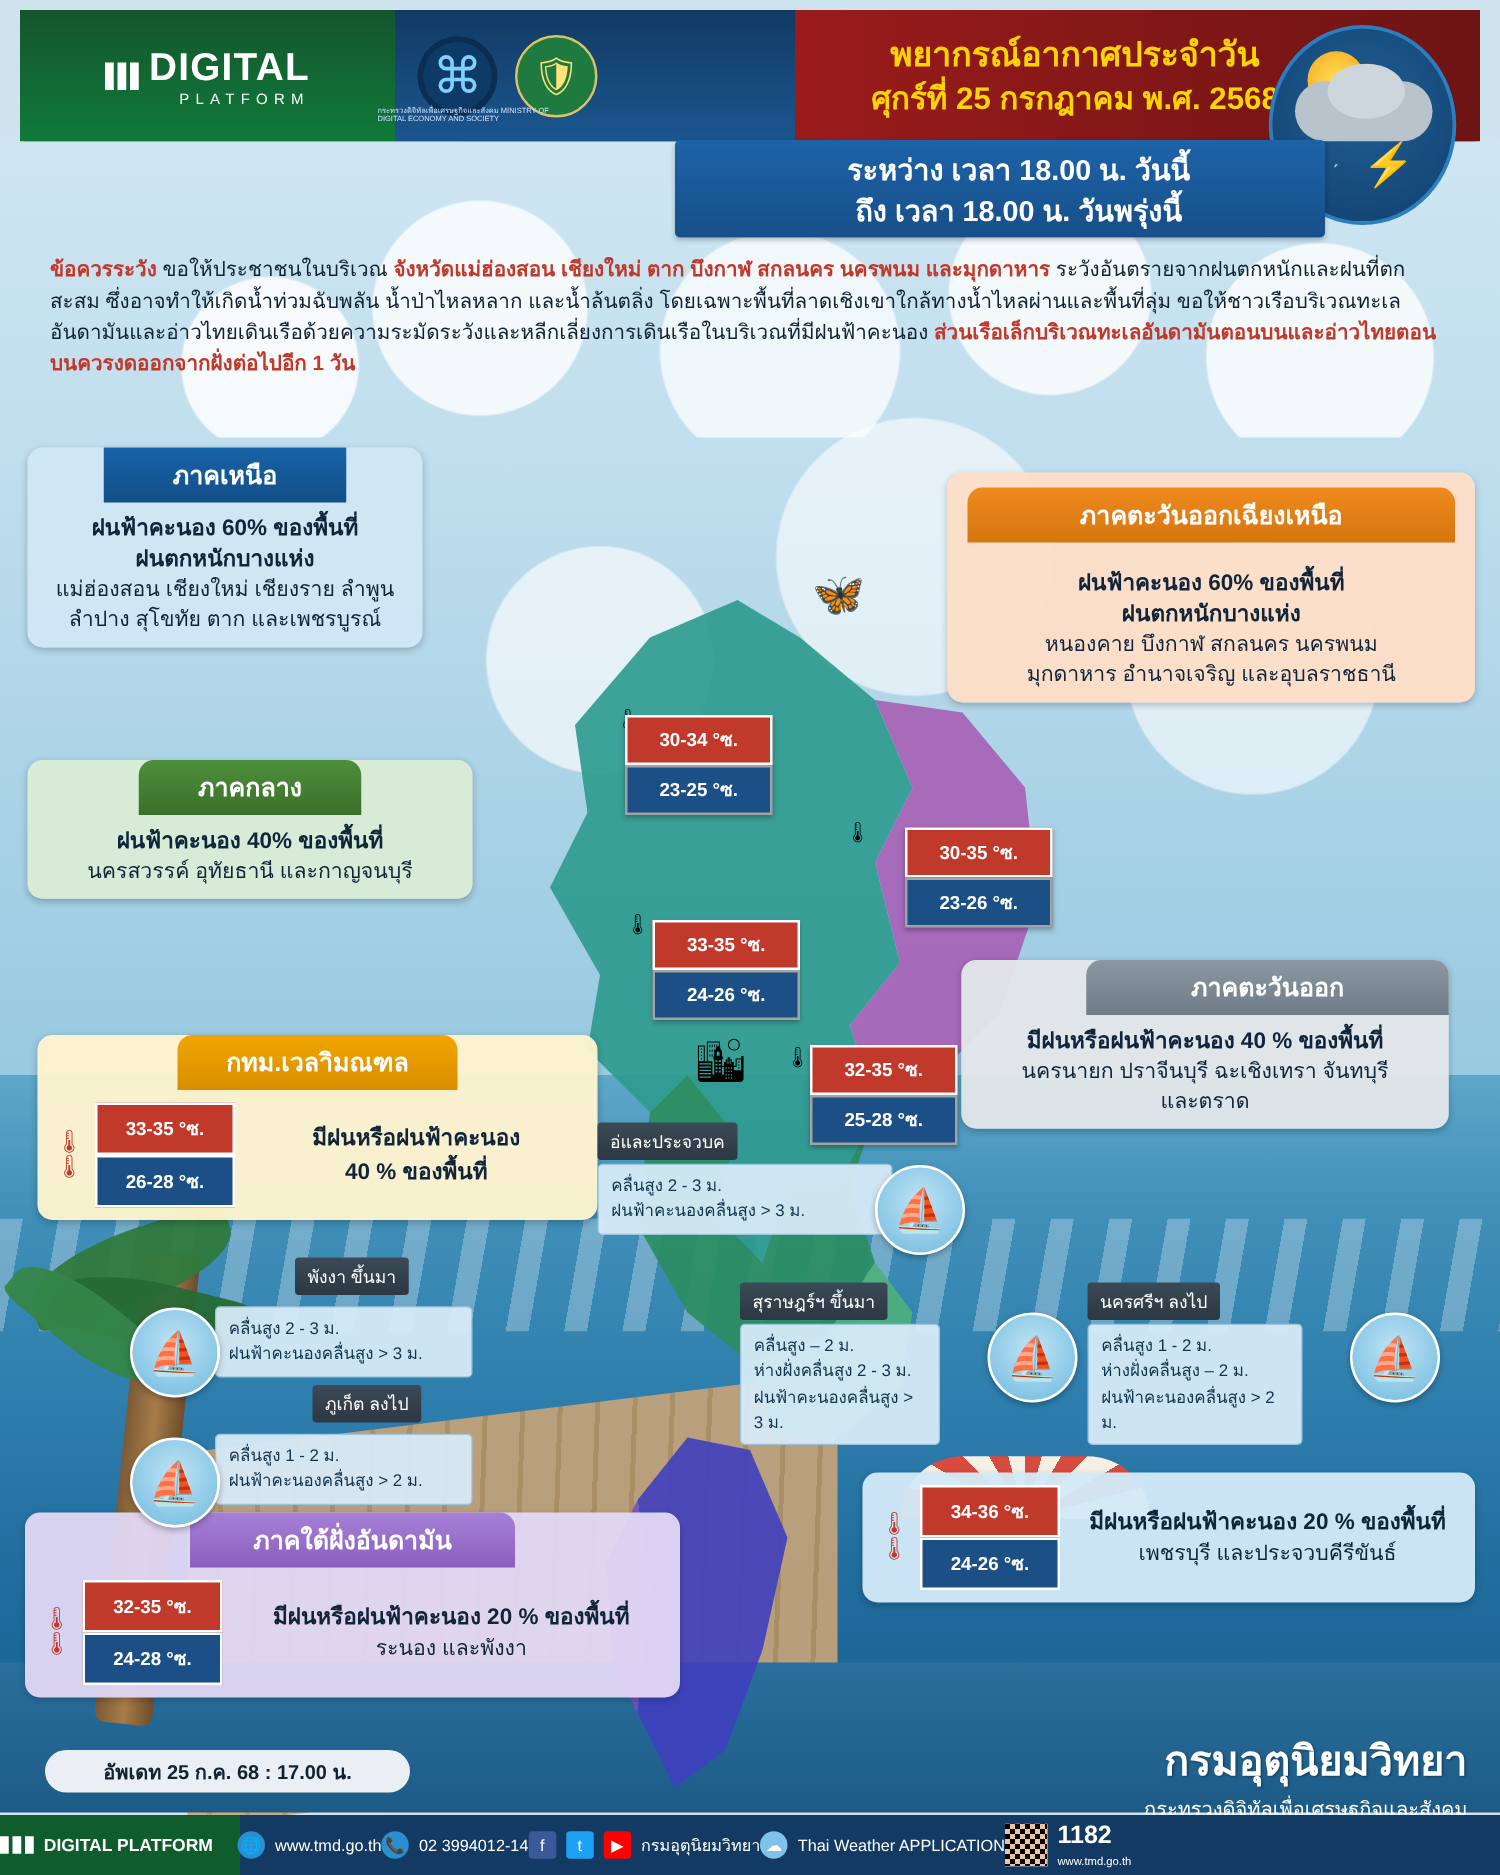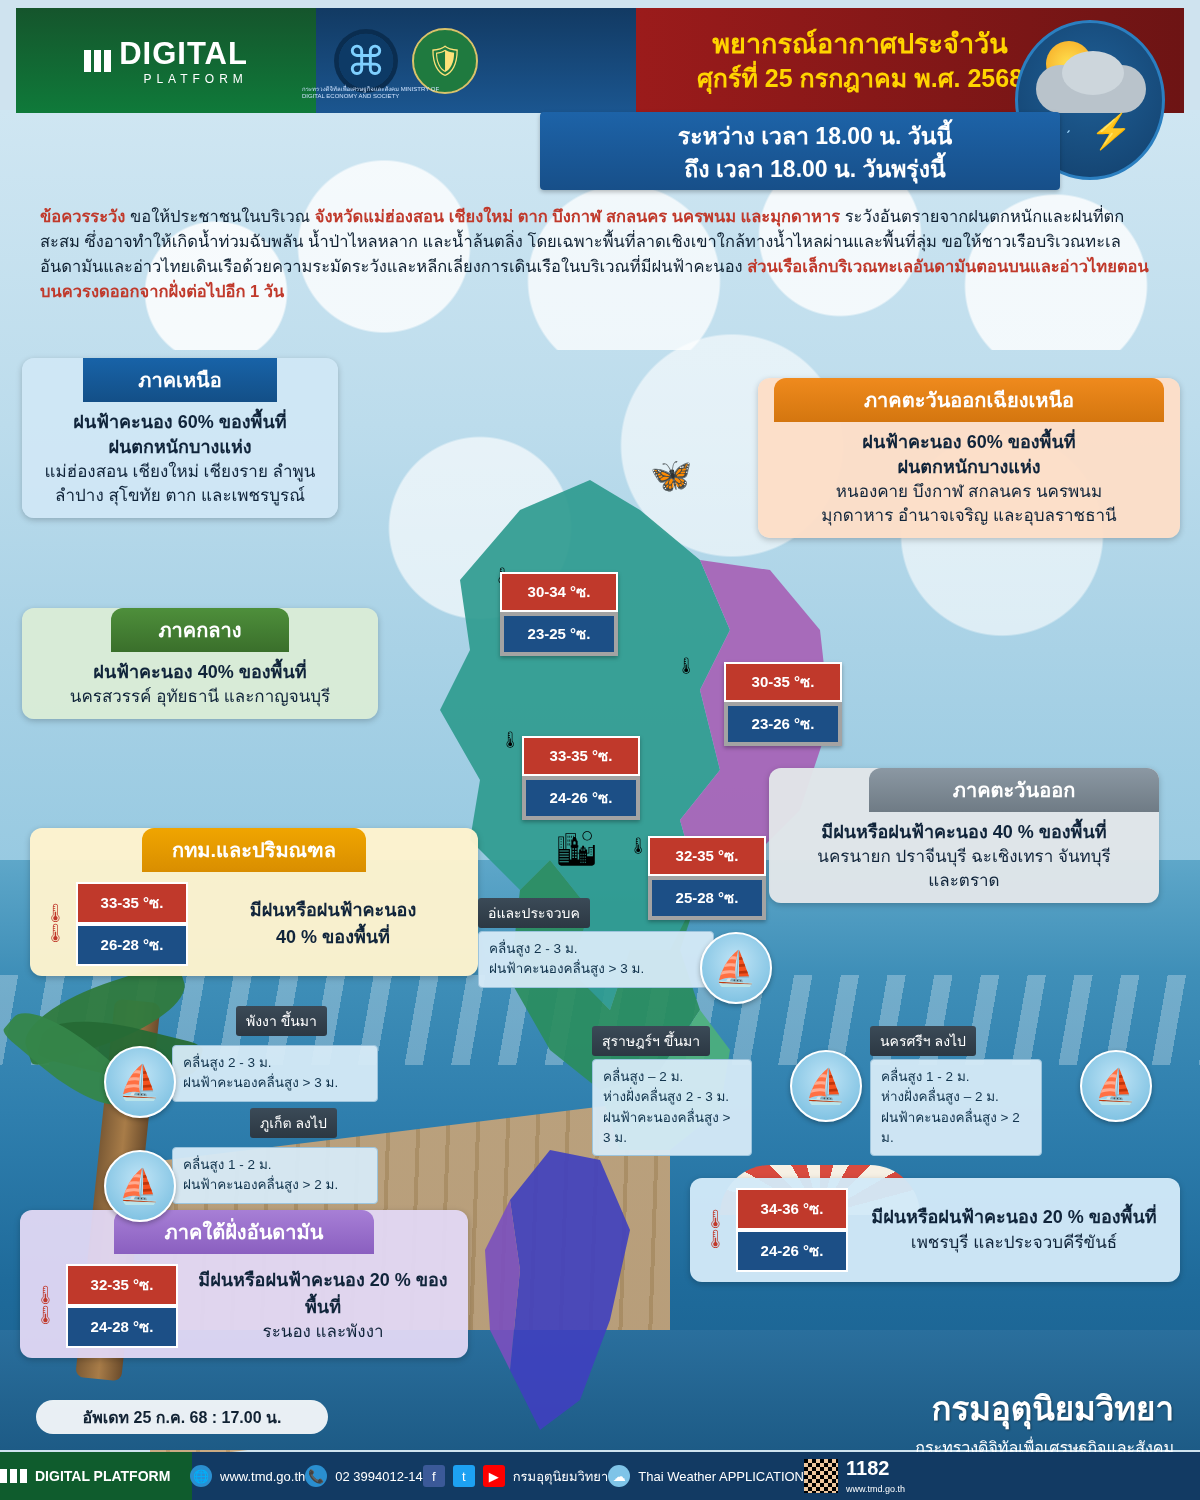--- a/index.html
+++ b/index.html
@@ -139,44 +139,44 @@
   .card-body { padding:8px 12px 10px; text-align:center; font-size:17px; line-height:1.4; color:#10243a; }
   .card-body b { font-size:18px; }
 
   #card-north { left:22px; top:358px; width:316px; background:rgba(208,231,245,.95); }
   #card-north .card-title { background:linear-gradient(#1863a8,#134f87); width:194px; margin:0 auto; border-radius:0 0 0 0; }
   #card-central { left:22px; top:608px; width:356px; background:rgba(218,236,214,.95); }
   #card-central .card-title { background:linear-gradient(#4e8f3b,#3a6f2b); width:178px; margin:0 auto; }
   #card-bkk { left:30px; top:828px; width:448px; background:rgba(255,244,206,.96); }
   #card-bkk .card-title { background:linear-gradient(#f0a500,#d98e00); width:224px; margin:0 auto; }
   #card-ne { left:758px; top:378px; width:422px; background:rgba(253,222,199,.96); }
-  #card-ne .card-title { background:linear-gradient(#ef8a1d,#d4760f); width:390px; margin:0 auto; }
+  #card-ne .card-title { background:linear-gradient(#ef8a1d,#d4760f); width:390px; margin:12px auto; }
   #card-east { left:769px; top:768px; width:390px; background:rgba(226,230,233,.96); }
   #card-east .card-title { background:linear-gradient(#8b98a3,#6f7b85); width:290px; margin-left:100px; }
   #card-south-gulf { left:690px; top:1178px; width:490px; background:rgba(210,233,248,.96); }
   #card-south-gulf .card-title { background:linear-gradient(#23a3e0,#1a87bd); width:490px; }
-  #card-south-and { left:20px; top:1210px; width:448px; background:rgba(226,216,244,.95); }
+  #card-south-and { left:20px; top:1210px; width:524px; background:rgba(226,216,244,.95); }
   #card-south-and .card-title { background:linear-gradient(#a77fd6,#8a5fc0); width:260px; margin:0 auto; }
 
   .with-temp { display:flex; align-items:center; gap:14px; padding:10px 14px; }
   .temp-block { width:112px; flex:0 0 112px; }
   .temp-hi, .temp-lo {
     color:#fff; font-size:15px; font-weight:bold; text-align:center; padding:7px 0;
     border:2px solid #fff;
   }
   .temp-hi { background:#c0392b; }
   .temp-lo { background:#1c4f86; }
   .thermo { width:18px; flex:0 0 18px; color:#c0392b; font-size:18px; line-height:1.1; text-align:center; }
   .right-text { flex:1; text-align:center; font-size:17px; line-height:1.45; color:#10243a; }
   .right-text b { font-size:18px; }
 
   
   .temp-tag { position:absolute; width:118px; box-shadow:0 2px 4px rgba(0,0,0,.3); }
   .temp-tag .hi { background:#c0392b; color:#fff; font-size:15px; font-weight:bold; text-align:center; padding:6px 0; border:2px solid #fff; }
-  .temp-tag .lo { background:#1c4f86; color:#fff; font-size:15px; font-weight:bold; text-align:center; padding:6px 0; border:4px solid #a3a3a3; }
+  .temp-tag .lo { background:#1c4f86; color:#fff; font-size:15px; font-weight:bold; text-align:center; padding:6px 0; border:2px solid #a3a3a3; }
   .pin { position:absolute; width:16px; height:22px; }
   .pin:after { content:"🌡"; font-size:16px; }
 
   
   .marine { position:absolute; }
   .marine-title {
     background:linear-gradient(#3b4a57,#2c3843); color:#fff; font-size:14px;
     padding:4px 10px; text-align:center; border-radius:3px; display:inline-block;
   }
   .marine-body {
@@ -317,21 +317,21 @@
 <div class="card" id="card-east">
   <div class="card-title">ภาคตะวันออก</div>
   <div class="card-body">
     <b>มีฝนหรือฝนฟ้าคะนอง 40 % ของพื้นที่</b><br>
     <span>นครนายก ปราจีนบุรี ฉะเชิงเทรา จันทบุรี</span><br>
     <span>และตราด</span>
   </div>
 </div>
 
 <div class="card" id="card-bkk">
-  <div class="card-title">กทม.และปริมณฑล</div>
+  <div class="card-title">กทม.เวลาิมณฑล</div>
   <div class="with-temp">
     <div class="thermo">🌡<br>🌡</div>
     <div class="temp-block">
       <div class="temp-hi">33-35 °ซ.</div>
       <div class="temp-lo">26-28 °ซ.</div>
     </div>
     <div class="right-text">
       <b>มีฝนหรือฝนฟ้าคะนอง</b><br>
       <b>40 % ของพื้นที่</b>
     </div>

